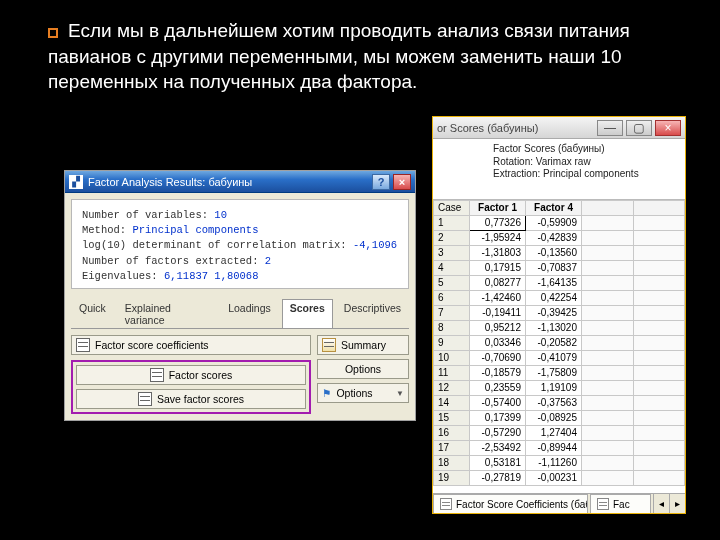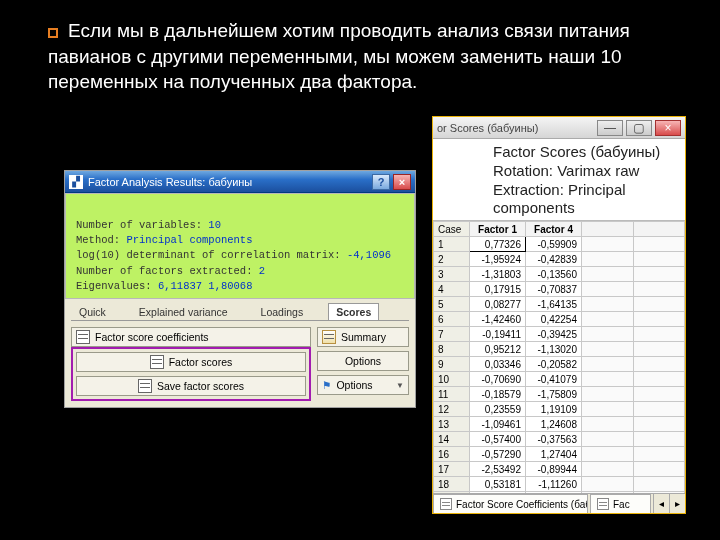--- a/index.html
+++ b/index.html
@@ -66,34 +66,35 @@
     align-items: center; justify-content: center;
     color: #fff; font-weight: bold; font-size: 11px;
     cursor: pointer;
   }
   .win1 .titlebar .ctl.help {
     background: linear-gradient(#d9e8fb,#7aa9de);
     border-color: #3d6aa3;
     color: #1b4f9e;
   }
   .win1 .body {
-    padding: 24px 10px 4px 10px;
-    background: #bef264;
+    padding: 8px 10px 4px 10px;
+    background: #ffffff;
     font-family: "Courier New", monospace;
     font-size: 10.5px;
     border: 1px solid #b8b8b8;
+    margin: 6px;
     line-height: 1.45;
     white-space: pre-line;
   }
   .win1 .body .bl { color: #0030cc; }
   .win1 .body .lbl { color: #333; }
 
   .win1 .tabs {
     display: flex;
-    gap: 17px;
+    gap: 3px;
     padding: 4px 6px 0 6px;
     font-family: Tahoma, Arial, sans-serif;
     font-size: 10.5px;
   }
   .win1 .tabs .tab {
     padding: 2px 7px;
     border: 1px solid transparent;
     border-bottom: none;
     color: #333;
     cursor: pointer;
@@ -109,20 +110,21 @@
   }
   .win1 .controls {
     display: flex;
     padding: 6px;
     gap: 6px;
   }
   .win1 .controls .left {
     flex: 1;
     display: flex;
     flex-direction: column;
+    gap: 5px;
     text-align: center;
   }
   .win1 .controls .right {
     width: 92px;
     display: flex;
     flex-direction: column;
     gap: 4px;
   }
   .btn {
     background: #f4f2e8;
@@ -200,22 +202,22 @@
     font-size: 12px;
     cursor: pointer;
     background: linear-gradient(#eee,#ccc);
   }
   .win2 .titlebar .wbtn.close {
     background: linear-gradient(#f7b5b5,#d84b4b);
     color: #fff;
     border-color: #a23030;
   }
   .win2 .caption {
-    padding: 4px 2px 2px 60px;
-    font-size: 15px;
+    padding: 4px 2px 18px 60px;
+    font-size: 10px;
     color: #222;
     line-height: 1.25;
     background: #fff;
   }
   .win2 .sheet {
     flex: 1;
     overflow: hidden;
     border-top: 1px solid #bbb;
   }
   .win2 table {
@@ -308,20 +310,21 @@
 <span class="lbl">Method:</span> <span class="bl">Principal components</span>
 <span class="lbl">log(10) determinant of correlation matrix:</span> <span class="bl">-4,1096</span>
 <span class="lbl">Number of factors extracted:</span> <span class="bl">2</span>
 <span class="lbl">Eigenvalues:</span> <span class="bl">6,11837</span>  <span class="bl">1,80068</span></div>
 
   <div class="tabs">
     <span class="tab">Quick</span>
     <span class="tab">Explained variance</span>
     <span class="tab">Loadings</span>
     <span class="tab active">Scores</span>
+    <span class="tab">Descriptives</span>
   </div>
   <div class="tabline"></div>
 
   <div class="controls">
     <div class="left">
       <div class="btn">
         <span class="bicon"></span>
         <span>Factor score coefficients</span>
       </div>
       <div class="highlight-box">
@@ -462,30 +465,30 @@
             <td class="empty"></td>
           </tr>
           <tr>
             <th class="rowh">12</th>
             <td>0,23559</td>
             <td>1,19109</td>
             <td class="empty"></td>
             <td class="empty"></td>
           </tr>
           <tr>
-            <th class="rowh">13</th>
-            <td>-1,09461</td>
-            <td>1,24608</td>
-            <td class="empty"></td>
-            <td class="empty"></td>
-          </tr>
-          <tr>
             <th class="rowh">14</th>
             <td>-0,57400</td>
             <td>-0,37563</td>
+            <td class="empty"></td>
+            <td class="empty"></td>
+          </tr>
+          <tr>
+            <th class="rowh">15</th>
+            <td>0,17399</td>
+            <td>-0,08925</td>
             <td class="empty"></td>
             <td class="empty"></td>
           </tr>
           <tr>
             <th class="rowh">16</th>
             <td>-0,57290</td>
             <td>1,27404</td>
             <td class="empty"></td>
             <td class="empty"></td>
           </tr>

